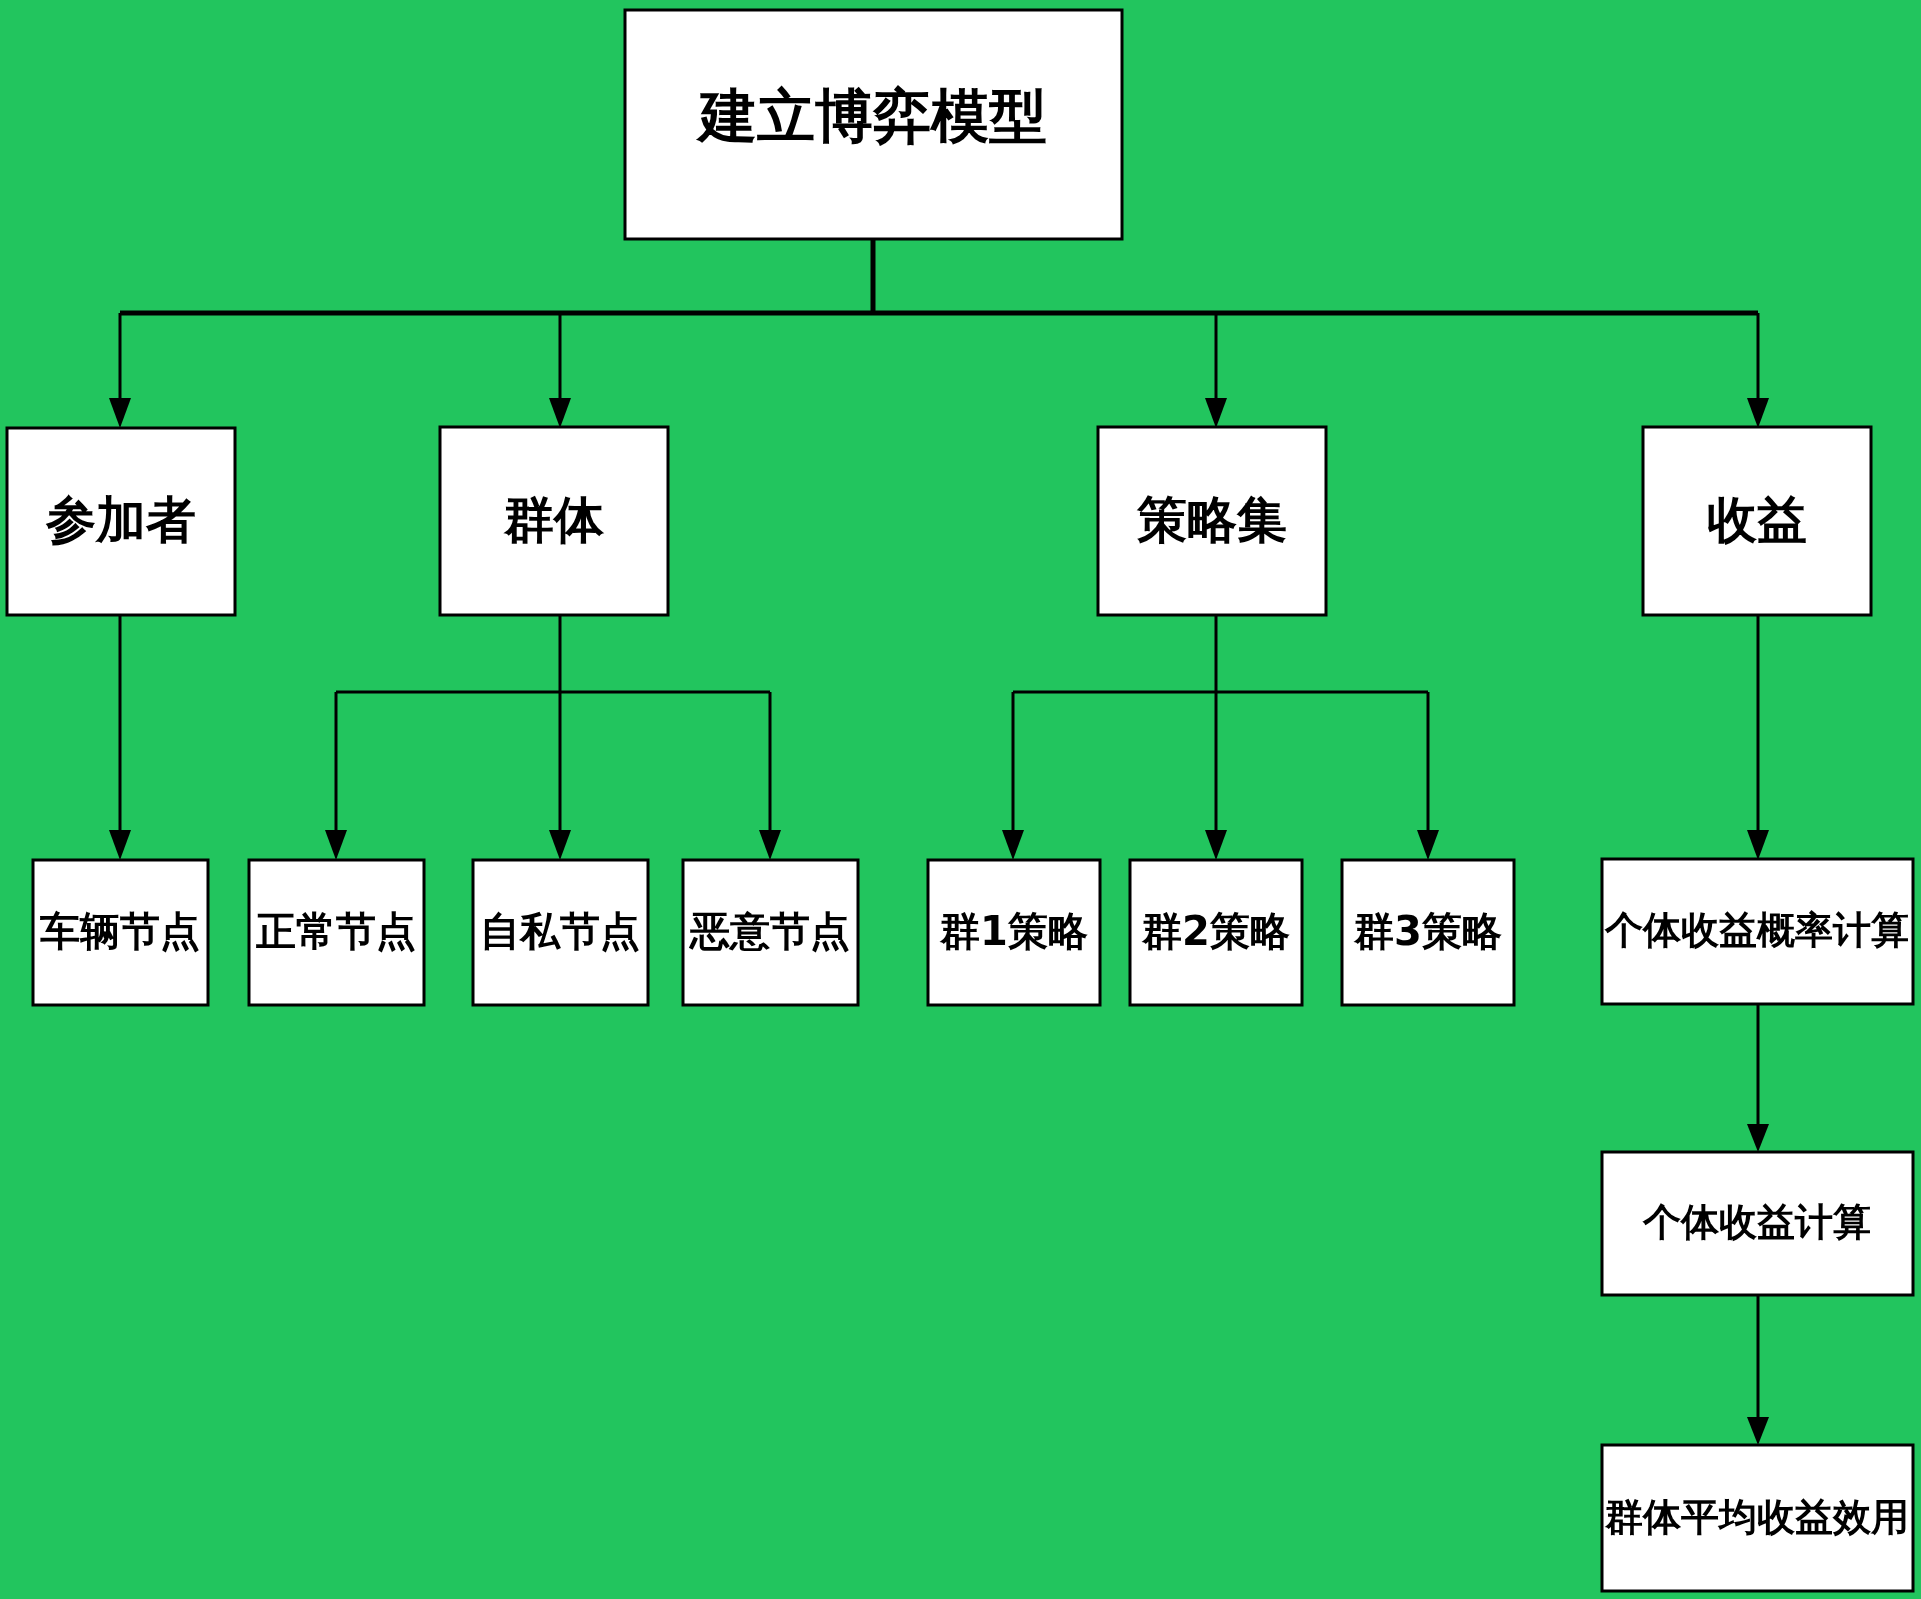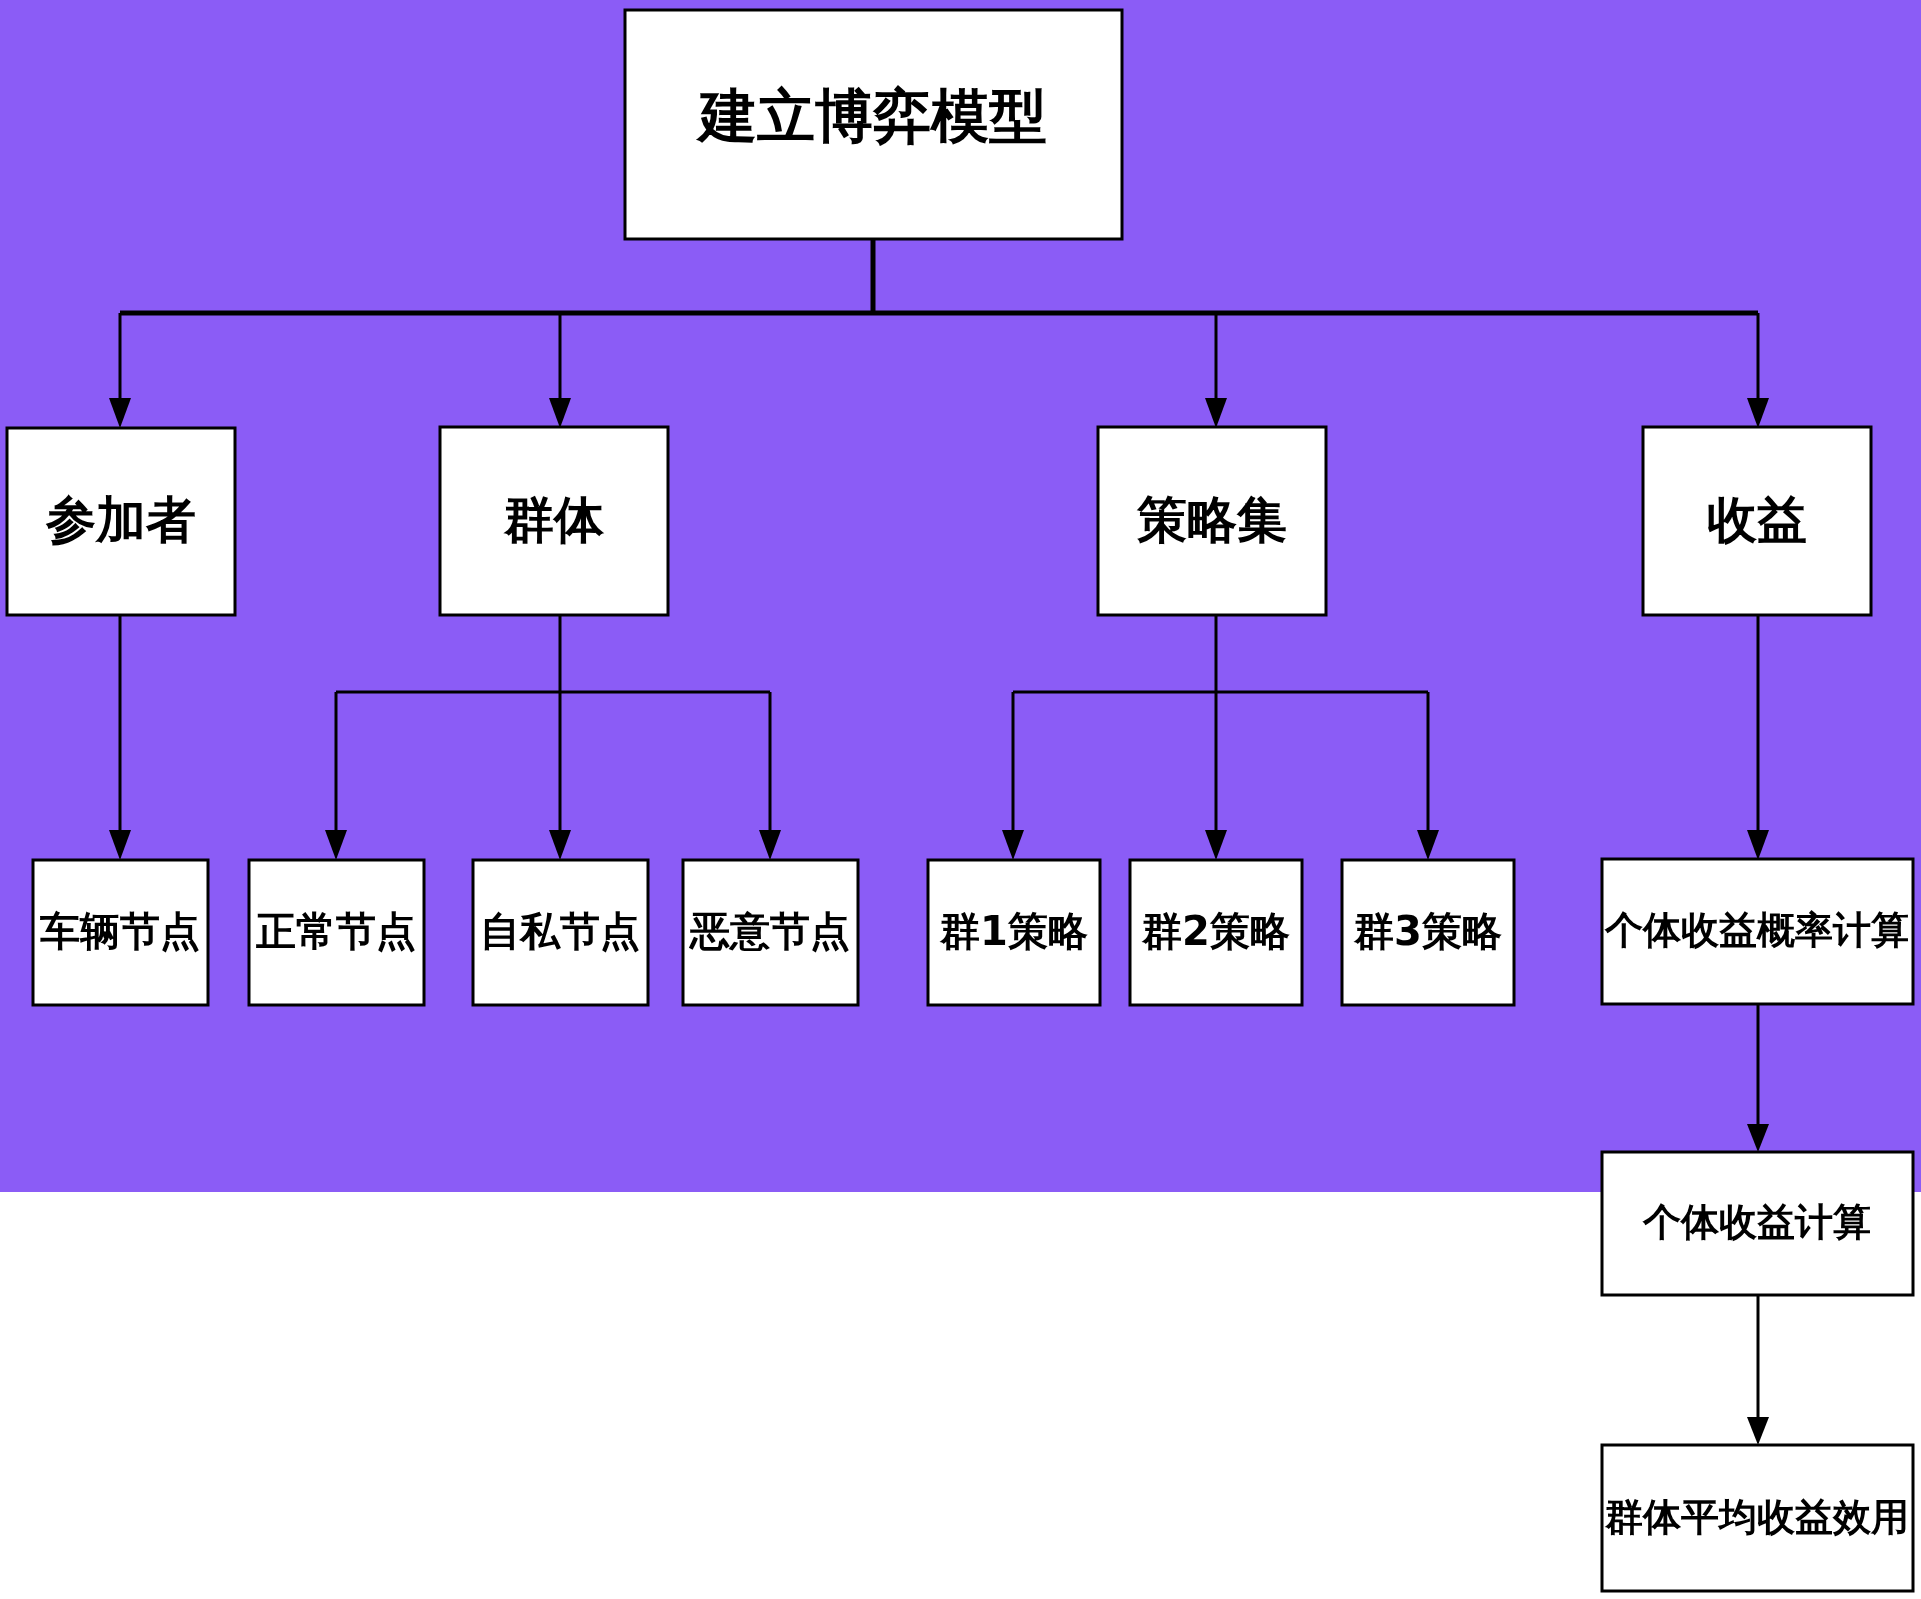--- a/index.html
+++ b/index.html
@@ -9,22 +9,22 @@
   }
   body {
     width: 1921px;
     height: 1599px;
     font-family: "DejaVu Sans", "Liberation Sans", sans-serif;
     overflow: hidden;
   }
   #diagram-root {
     position: relative;
     width: 1921px;
-    height: 1192px;
-    background: #8b5cf6;
+    height: 1599px;
+    background: #22c55e;
   }
   svg#flow-svg {
     position: absolute;
     left: 0;
     top: 0;
     width: 1921px;
     height: 1599px;
     display: block;
   }
   .node-box {

